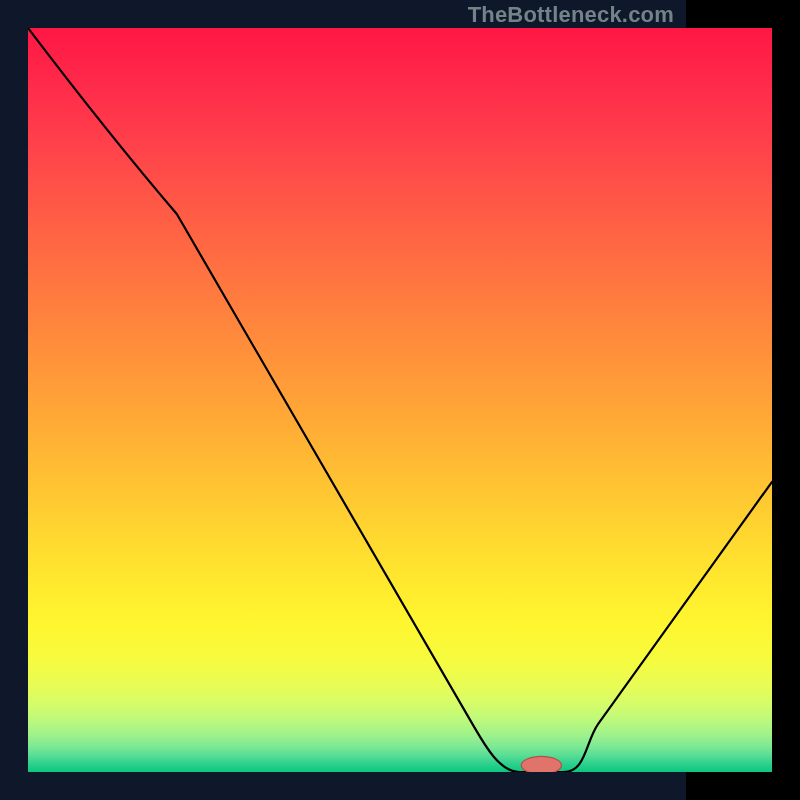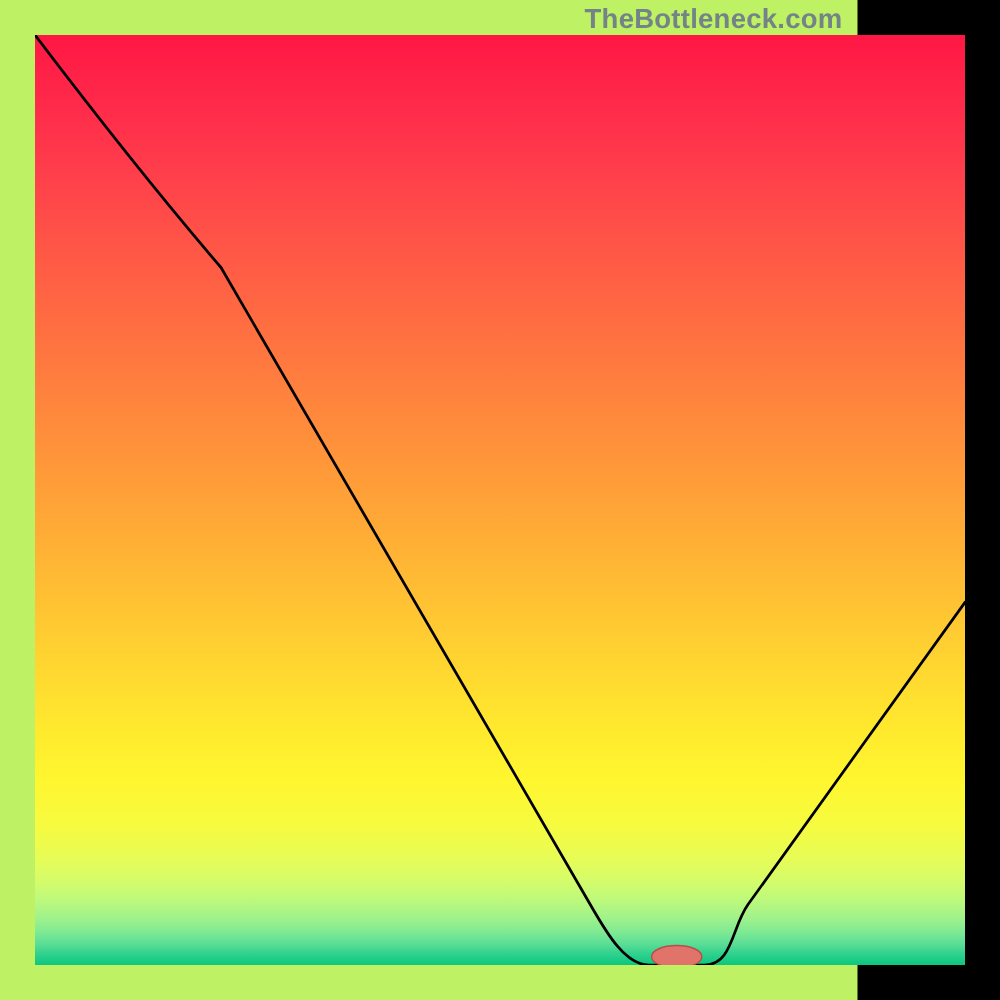--- a/index.html
+++ b/index.html
@@ -7,21 +7,21 @@
     padding: 0;
     width: 800px;
     height: 800px;
     background: #000;
     overflow: hidden;
   }
   .frame {
     width: 686px;
     height: 800px;
     position: relative;
-    background: #bef264;
+    background: #0f172a;
   }
   .watermark {
     position: absolute;
     top: 2px;
     right: 12px;
     font-family: Arial, Helvetica, sans-serif;
     font-size: 22px;
     font-weight: 600;
     color: #738387;
     letter-spacing: 0.2px;

